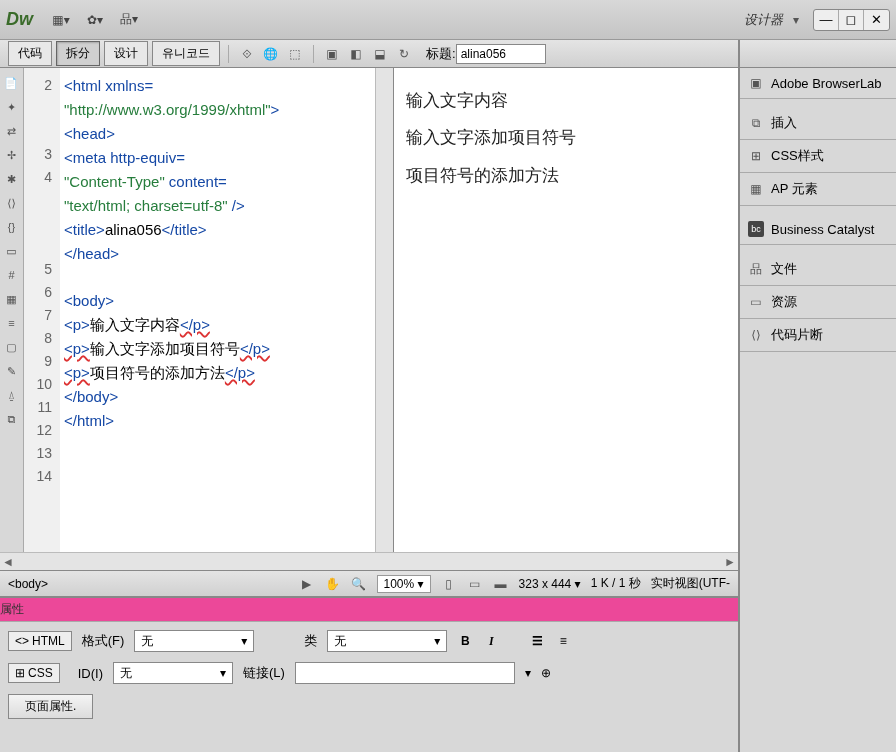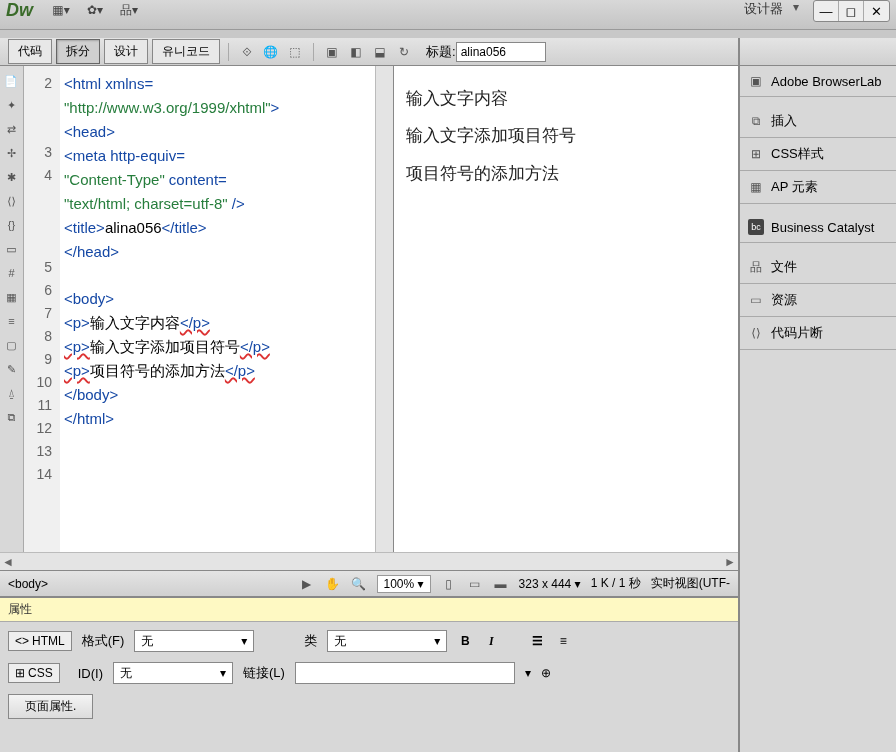--- a/index.html
+++ b/index.html
@@ -1,57 +1,57 @@
 <!DOCTYPE html>
 <html><head>
 <meta charset="utf-8">
 <style>
 * { margin:0; padding:0; box-sizing:border-box; font-family:"Microsoft YaHei",Arial,sans-serif; }
 body { background:#c8c8c8; width:896px; height:752px; overflow:hidden; font-size:12px; }
 .app { display:flex; flex-direction:column; height:100%; }
-.titlebar { height:30px; background:linear-gradient(#d8d8d8,#c4c4c4); display:flex; align-items:flex-start; padding:0 6px; border-bottom:1px solid #999; }
+.titlebar { height:40px; background:linear-gradient(#d8d8d8,#c4c4c4); display:flex; align-items:center; padding:0 6px; border-bottom:1px solid #999; }
 .dw-logo { font-size:18px; font-weight:bold; color:#3a6b2a; margin-right:18px; font-style:italic; }
 .titlebar .ticon { width:20px; height:20px; margin-right:14px; display:flex; align-items:center; justify-content:center; color:#444; cursor:pointer; }
 .spacer { flex:1; }
-.designer { color:#333; margin-right:10px; font-size:13px; }
+.designer { color:#333; margin-right:10px; font-size:13px;font-style:italic; }
 .winbtns { display:flex; border:1px solid #888; border-radius:3px; background:#eee; }
 .winbtns div { width:25px; height:20px; display:flex; align-items:center; justify-content:center; border-right:1px solid #aaa; cursor:pointer; font-size:13px;}
 .winbtns div:last-child { border-right:none; }
 .menubar { height:24px; background:#d8d8d8; display:flex; align-items:center; padding:0 8px; gap:14px; border-bottom:1px solid #aaa; }
 .menubar span { color:#222; cursor:pointer; font-size:13px; }
 .tabbar { height:24px; background:#b0b0b0; display:flex; align-items:center; padding:0 6px; border-bottom:1px solid #888;}
 .doctab { background:#e8e8e8; padding:2px 10px; border:1px solid #888; border-bottom:none; display:flex; align-items:center; gap:8px; font-size:13px;}
 .doctab .x { color:#666; cursor:pointer; }
 .viewbar { height:28px; background:linear-gradient(#e4e4e4,#d0d0d0); border-bottom:1px solid #888; display:flex; align-items:center; padding:0 8px; gap:4px;}
 .vbtn { padding:3px 9px; border:1px solid #888; background:#e8e8e8; font-size:12px; cursor:pointer;}
 .vbtn.pressed { background:#d0d0d0; border-color:#666; box-shadow:inset 1px 1px 2px rgba(0,0,0,0.2);}
 .vicon { width:20px; height:18px; display:flex; align-items:center; justify-content:center; color:#555; cursor:pointer;}
 .vsep { width:1px; height:18px; background:#aaa; margin:0 4px;}
 .titlefield { display:flex; align-items:center; margin-left:8px;}
 .titlefield input { height:20px; width:90px; border:1px solid #888; padding:0 4px; font-size:12px;}
-.mainrow { display:flex; flex:1; min-height:0;margin-top:8px; }
+.mainrow { display:flex; flex:1; min-height:0; }
 .gutter { width:24px; background:#d8d8d8; border-right:1px solid #aaa; display:flex; flex-direction:column; align-items:center; padding-top:6px; gap:6px;}
 .gicon { width:18px; height:18px; display:flex; align-items:center; justify-content:center; color:#555; font-size:11px;}
 .editor-area { flex:1; display:flex; flex-direction:column; min-width:0;}
 .split { display:flex; flex:1; min-height:0; }
 .codepane { display:flex; background:#fff; border-right:1px solid #888; width:370px; overflow:hidden; position:relative;}
 .linenums { width:36px; background:#f0f0f0; color:#666; text-align:right; padding:6px 8px 0 0; font-family:Consolas,monospace; font-size:14px; line-height:23px;}
 .code { flex:1; padding:6px 4px 12px 4px; font-family:Consolas,monospace; font-size:15px; line-height:23px; color:#1548a5; white-space:pre-wrap; word-break:break-all; overflow-y:auto;}
 .code .attr { color:#267d3c; }
 .code .txt { color:#000; }
 .underline { text-decoration:underline wavy #d33; text-decoration-thickness:2px; }
 .codesb { width:18px; background:#e4e4e4; border-left:1px solid #bbb;}
 .preview { flex:1; background:#fff; padding:14px 12px; font-size:17px; color:#222; line-height:2.2;}
 .horiz-scroll { height:18px; background:#e4e4e4; border-top:1px solid #bbb; display:flex; align-items:center;}
 .horiz-scroll .arrow { width:16px; text-align:center; color:#666;}
 .statusbar { height:26px; background:linear-gradient(#e4e4e4,#d0d0d0); border-top:1px solid #888; display:flex; align-items:center; padding:0 8px; gap:10px; font-size:12px;}
 .statusbar .s-icon { width:16px; text-align:center; color:#555;}
 .zoom { border:1px solid #999; padding:1px 6px; background:#fff;}
 .props { background:#d8d8d8; border-top:2px solid #888;}
-.props-title { padding:3px 8px; font-size:12px; color:#333; border-bottom:1px solid #aaa; background:#fef9c3;}
+.props-title { padding:3px 0; font-size:12px; color:#333; border-bottom:1px solid #aaa; background:#ec4899;}
 .props-body { padding:8px; display:flex; flex-direction:column; gap:10px; height:130px;}
 .prow { display:flex; align-items:center; gap:10px;}
 .ptab { padding:2px 6px; border:1px solid #888; background:#eee; display:flex; align-items:center; gap:3px;}
 .plabel { font-size:13px; }
 .pselect { width:120px; height:22px; border:1px solid #888; background:#fff; padding:0 6px; display:flex; align-items:center; justify-content:space-between;}
 .pinput { width:220px; height:22px; border:1px solid #888; background:#fff;}
 .pbtn { padding:3px 16px; border:1px solid #888; background:linear-gradient(#f4f4f4,#dcdcdc);}
 .rpanel { width:158px; background:#d8d8d8; border-left:2px solid #888; display:flex; flex-direction:column;}
 .rpanel-head { height:28px; background:linear-gradient(#e4e4e4,#d0d0d0); border-bottom:1px solid #888;}
 .rsection { padding:7px 8px; border-bottom:1px solid #aaa; display:flex; align-items:center; gap:7px; cursor:pointer; font-size:13px;}

